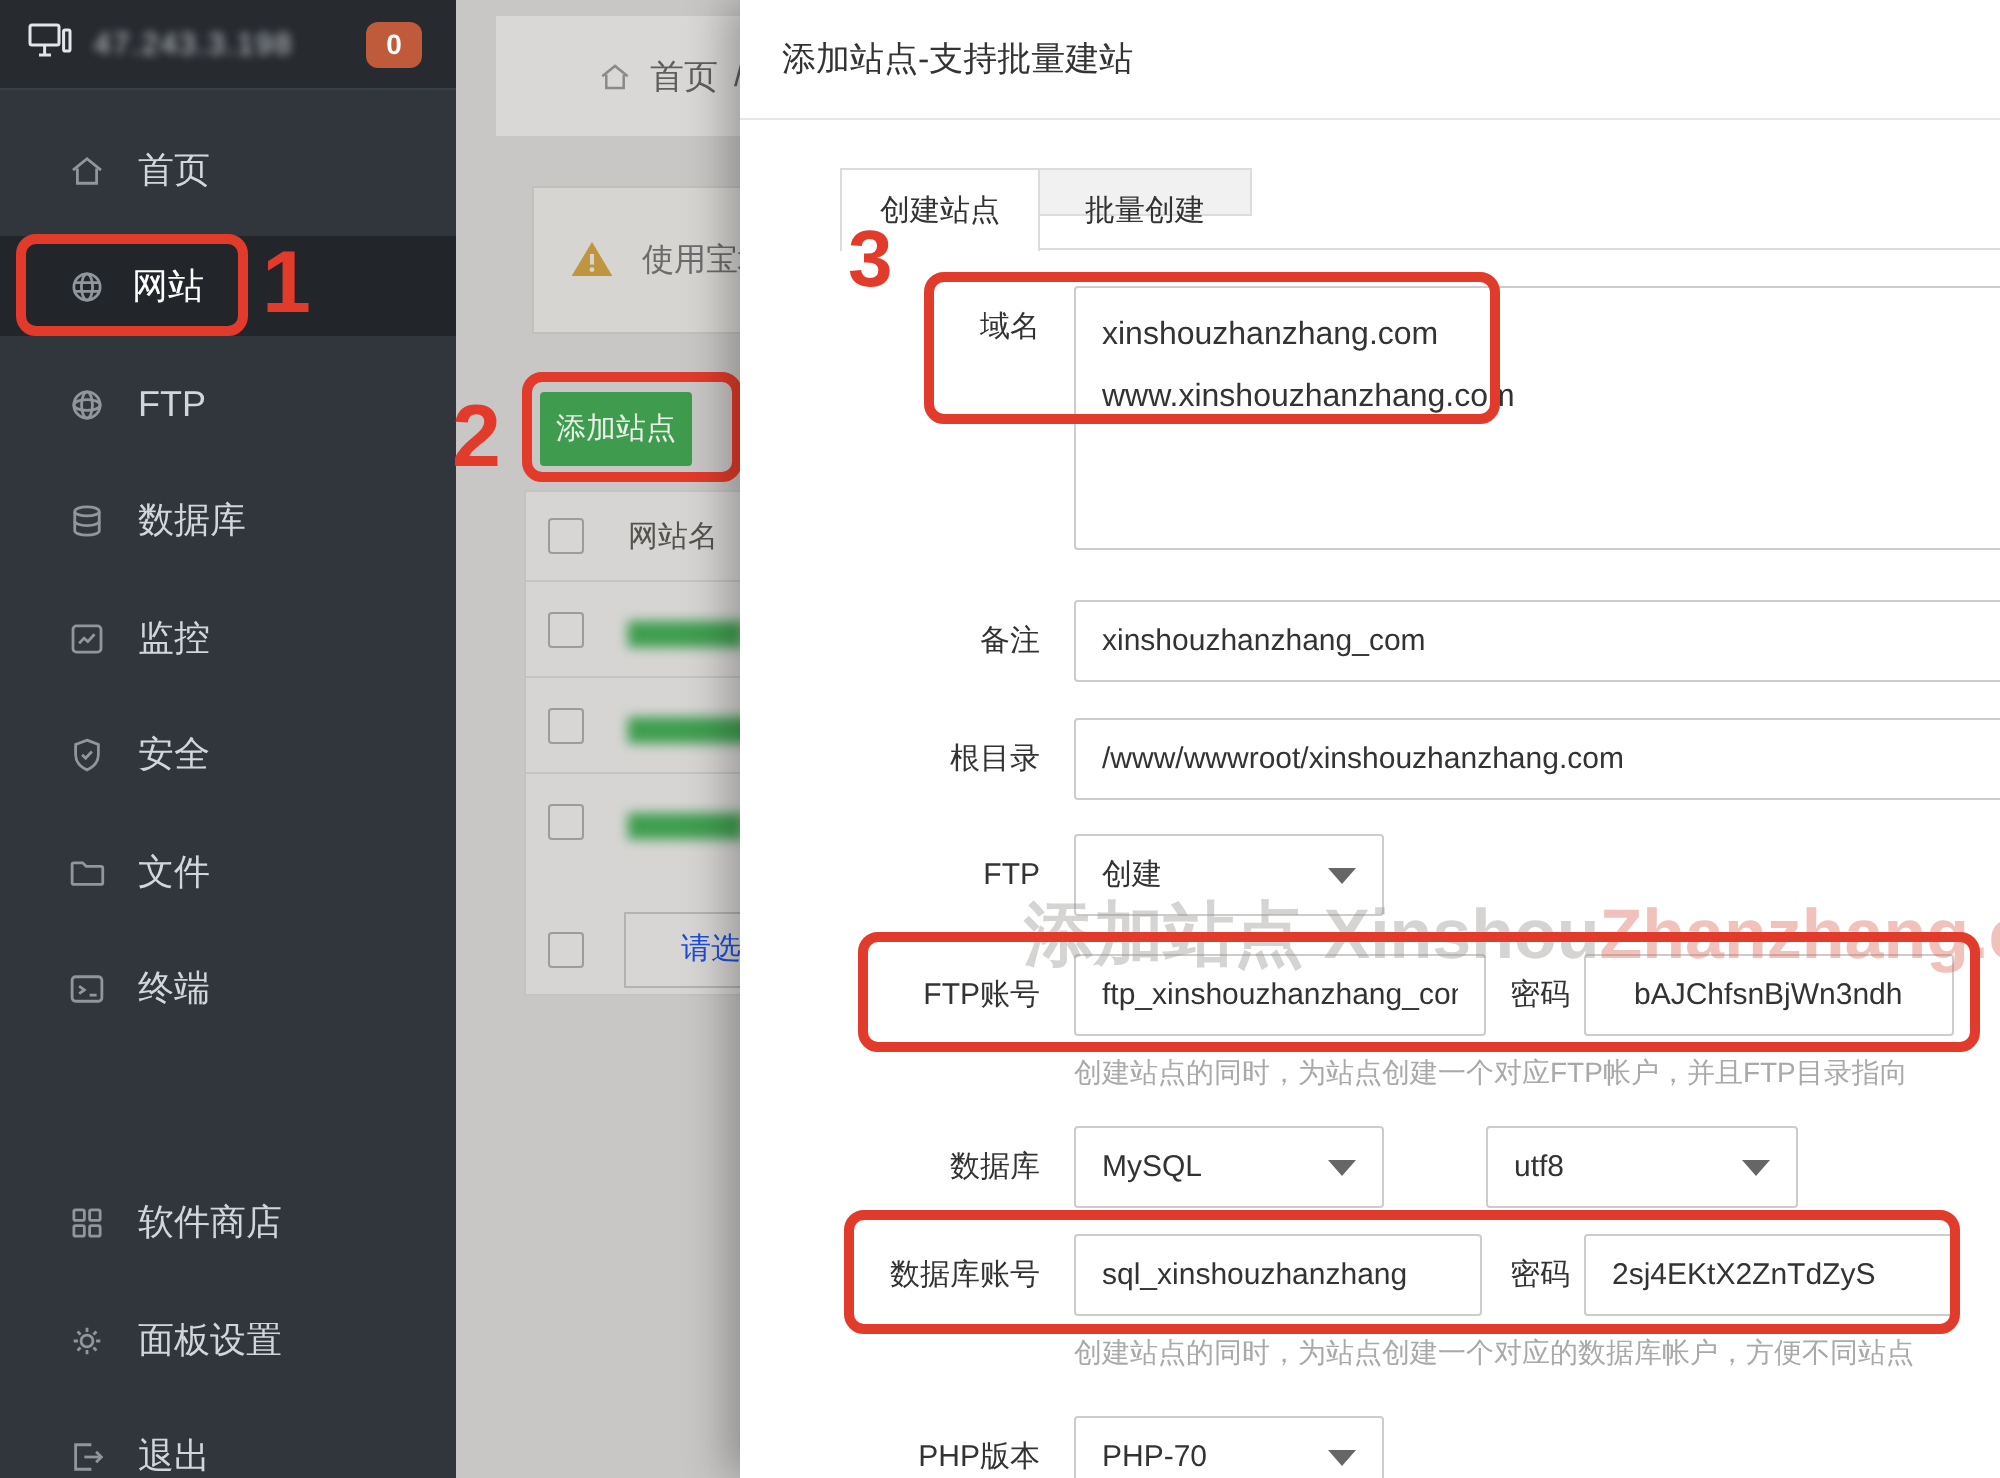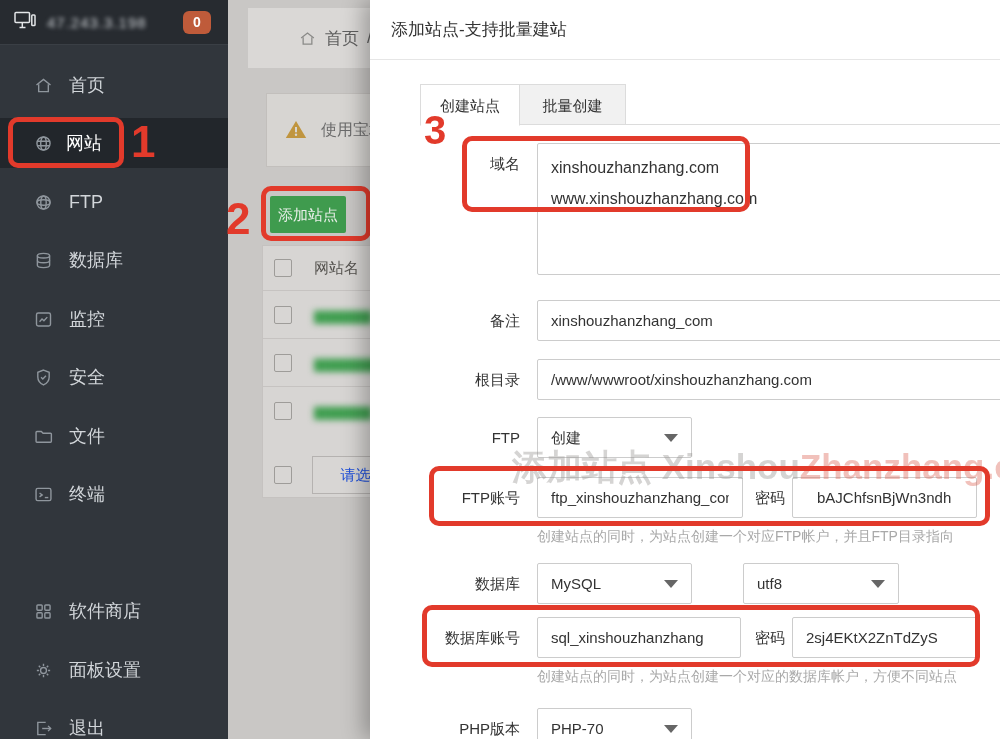--- a/index.html
+++ b/index.html
@@ -42,21 +42,21 @@
   .blurred-name{color:#3f9e4f;font-size:15px;filter:blur(3px);white-space:nowrap;}
   .t-footer{position:absolute;left:11px;top:210px;display:flex;align-items:center;gap:20px;}
   .mini-select{width:92px;height:38px;border:1px solid #b5b2b0;background:#d8d6d4;color:#1d4ed8;
     font-size:15px;line-height:36px;padding-left:10px;box-sizing:border-box;cursor:pointer;text-align:center;}
   
   .modal{position:absolute;left:370px;top:0;width:660px;height:739px;background:#fff;z-index:50;
     box-shadow:-7px 0 20px rgba(0,0,0,0.28);}
   .m-title{position:absolute;left:21px;top:0;height:59px;line-height:59px;font-size:17px;color:#333;font-weight:500;}
   .m-divider{position:absolute;left:0;top:59px;width:100%;height:1px;background:#e6e6e6;}
   .tabs-baseline{position:absolute;left:50px;right:0;top:124px;height:1px;background:#dcdcdc;}
-  .tab{position:absolute;top:84px;height:41px;line-height:41px;text-align:center;font-size:15px;color:#333;
+  .tab{position:absolute;top:84px;height:24px;line-height:41px;text-align:center;font-size:15px;color:#333;
     box-sizing:border-box;cursor:pointer;}
   .tab.active{left:50px;width:100px;background:#fff;border:1px solid #dcdcdc;border-bottom:1px solid #fff;z-index:2;height:42px;}
   .tab.inactive{left:149px;width:107px;background:#f1f1f1;border:1px solid #dcdcdc;}
   .flabel{position:absolute;left:0;width:150px;text-align:right;font-size:15px;color:#333;height:41px;line-height:41px;}
   .inp{position:absolute;height:41px;border:1px solid #ccc;background:#fff;padding:0 13px;
     font-size:15px;color:#333;box-sizing:border-box;font-family:"Liberation Sans","DejaVu Sans",sans-serif;border-radius:2px;}
   .domain-box{position:absolute;left:167px;top:143px;width:900px;height:132px;border:1px solid #ccc;
     padding:8px 13px;font-size:16px;line-height:31px;color:#333;box-sizing:border-box;resize:none;
     font-family:"Liberation Sans","DejaVu Sans",sans-serif;border-radius:2px;outline:none;}
   .sel{position:absolute;height:41px;border:1px solid #ccc;background:#fff;box-sizing:border-box;

